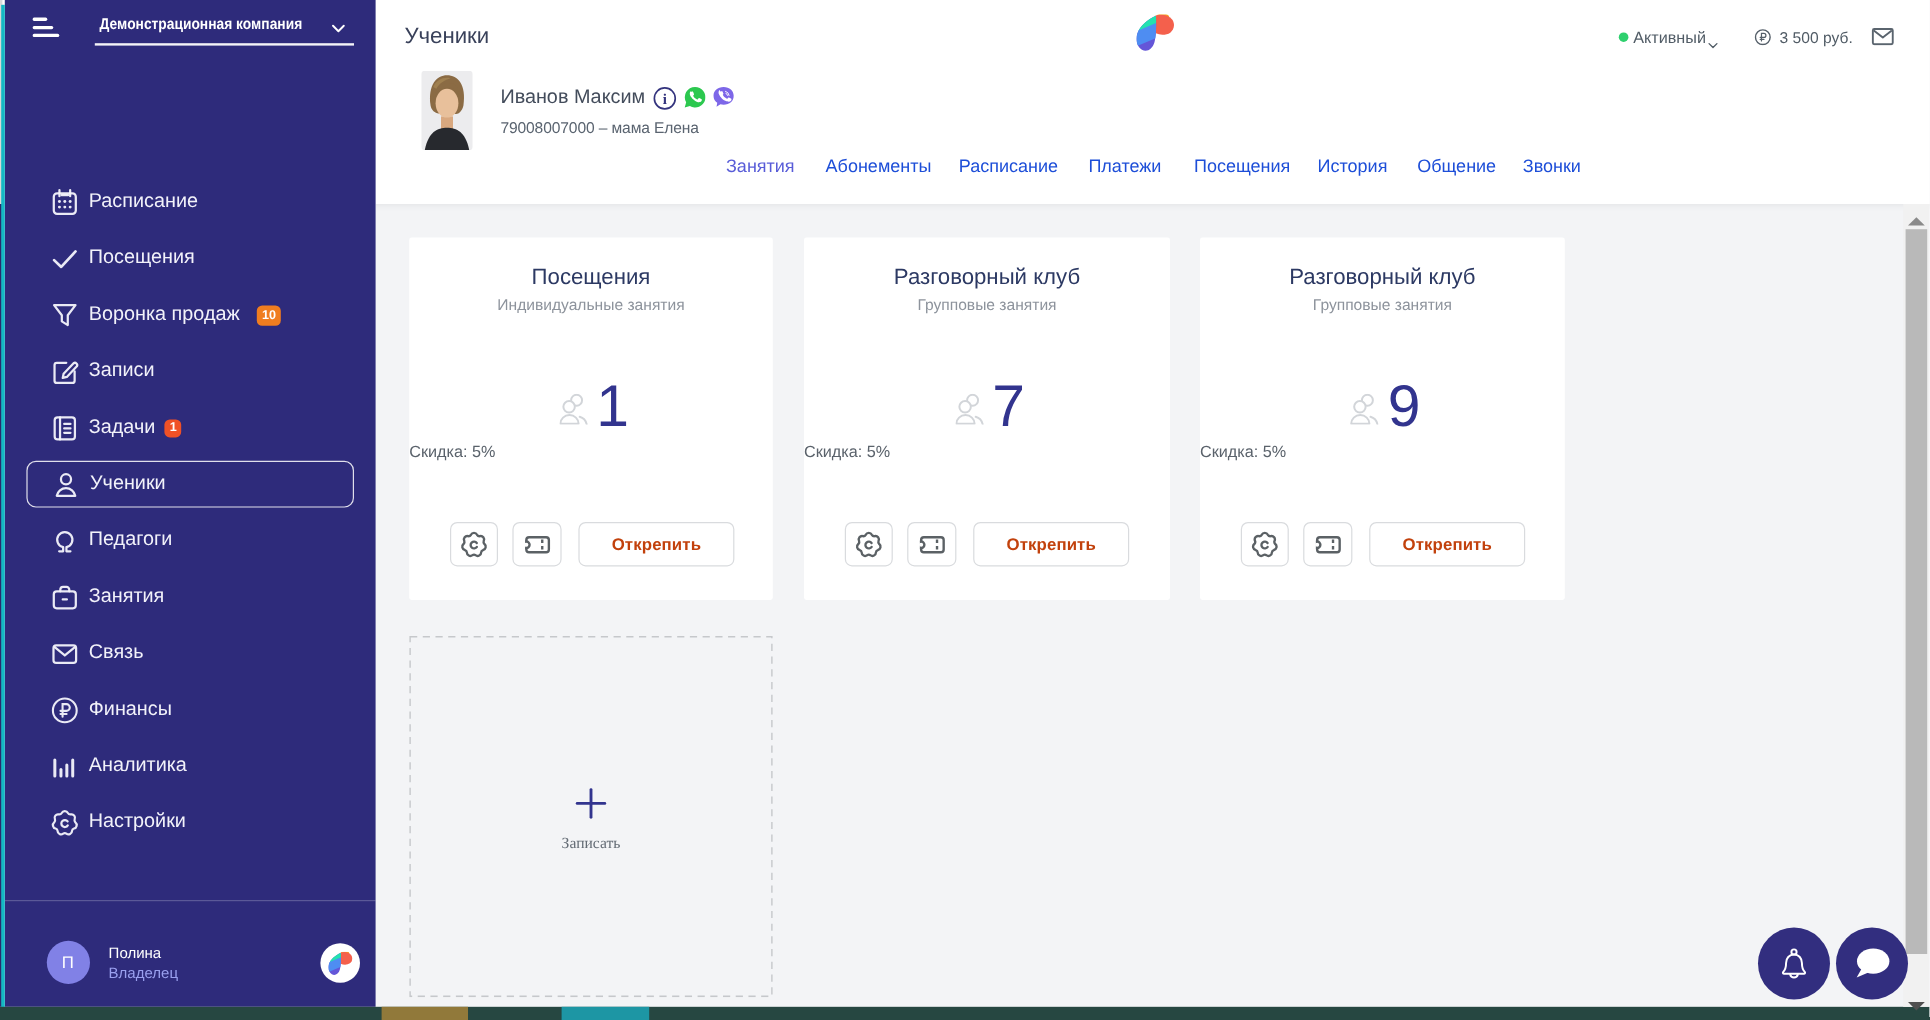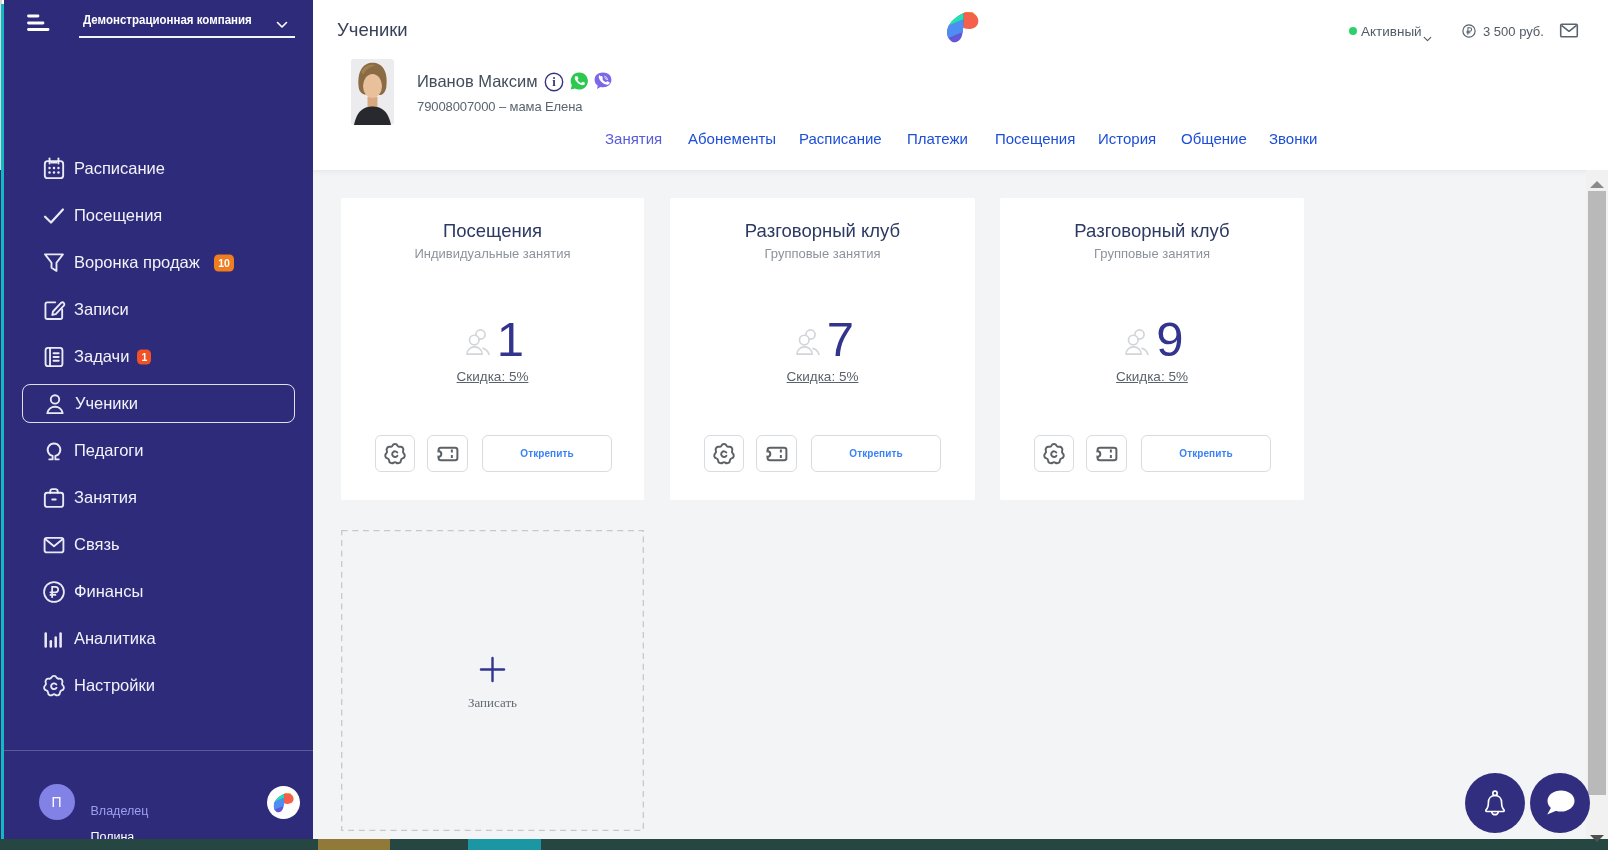--- a/index.html
+++ b/index.html
@@ -26,21 +26,21 @@
 .mitem .micon { position:absolute; left:21.8px; top:14.5px; width:20px; height:20px; }
 .mitem .micon svg { overflow:visible; }
 .mitem .mlabel { position:absolute; left:52px; top:50%; transform:translateY(-50%); font-size:16.5px; color:#f2f2fa; white-space:nowrap; }
 .mitem.sel { border:1.2px solid rgba(255,255,255,0.85); border-radius:8px; height:39px; }
 .mitem.sel .micon { top:9px; }
 .badge { display:inline-block; color:#fff; font-weight:bold; border-radius:4.5px; vertical-align:1px; }
 .badge.b10 { background:#f07d1f; font-size:10.5px; padding:2.5px 4px; margin-left:14.5px; }
 .badge.b1 { background:#f05126; font-size:10.5px; padding:1.5px 4px; margin-left:8px; }
 #side-sep { position:absolute; left:0; top:750px; width:100%; height:1px; background:rgba(255,255,255,0.22); }
 #side-avatar { position:absolute; left:35px; top:784px; width:36px; height:36px; border-radius:50%; background:#8181e6; color:#fff; font-size:14px; text-align:center; line-height:36px; }
-#side-name { position:absolute; left:87px; top:787px; font-size:12.5px; color:#fff;margin-top:43px; }
+#side-name { position:absolute; left:87px; top:787px; font-size:12.5px; color:#fff; }
 #side-role { position:absolute; left:87px; top:804px; font-size:12.5px; color:#9aa0ef;text-align:center; }
 #side-logo { position:absolute; left:263.5px; top:786px; width:33px; height:33px; border-radius:50%; background:#fff; }
 
 
 #header { left:313px; top:0; width:1295px; height:170px; background:#ffffff; }
 #page-title { position:absolute; left:24px; top:19px; font-size:18.5px; color:#39415a; }
 #center-logo { position:absolute; left:633px; top:12px; }
 #status-dot { position:absolute; left:1036px; top:26.5px; width:8px; height:8px; border-radius:50%; background:#2ed06e; }
 #status-text { position:absolute; left:1048px; top:24px; font-size:13.5px; color:#515c66; }
 #status-chev { position:absolute; left:1110px; top:28px; }
@@ -57,24 +57,24 @@
 .tab.active { color:#585cd8; }
 
 
 #content { left:313px; top:170px; width:1295px; height:669px; background:#f3f4f6; box-shadow:inset 0 6px 6px -5px rgba(0,0,0,0.07); }
 .card { position:absolute; top:28px; width:303px; height:302px; background:#fff; border-radius:2px; }
 .card .ct { position:absolute; top:22px; width:100%; text-align:center; font-size:18.5px; color:#2c3963; }
 .card .cs { position:absolute; top:48px; width:100%; text-align:center; font-size:13px; color:#8d939c; }
 .card .cnum { position:absolute; top:113px; width:100%; text-align:center; padding-left:5px; }
 .card .cnum svg { vertical-align:1px; margin-right:7px; }
 .card .cnum span { font-size:49px; color:#32348e; }
-.card .cdisc { position:absolute; top:171px; width:100%; text-align:center; font-size:13.5px; color:#5a626b;text-decoration:underline; }
+.card .cdisc { position:absolute; top:171px; width:100%; font-size:13.5px; color:#5a626b; }
 .cbtn { position:absolute; top:237px; height:37px; background:#fff; border:1px solid #d9dbde; border-radius:6px; }
 .cbtn svg { position:absolute; left:50%; top:50%; transform:translate(-50%,-50%); }
-.cbtn.txt { font-size:10px; font-weight:bold; color:#3b82f6; text-align:center; line-height:35px; letter-spacing:0.1px; }
+.cbtn.txt { font-size:14px; font-weight:bold; color:#c2410c; text-align:center; line-height:35px; letter-spacing:0.1px; }
 #dashed { position:absolute; left:28px; top:360px; width:303px; height:301px; }
 #plus { position:absolute; left:138px; top:126px; }
 #zapisat { position:absolute; top:165px; width:100%; text-align:center; font-size:13px; color:#636b74;font-family:Liberation Serif, serif; }
 .float-btn { z-index:2; position:absolute; width:60px; height:60px; border-radius:50%; background:#322e7f; }
 #fb-bell { left:1152px; top:603px; }
 #fb-chat { left:1217px; top:603px; }
 .float-btn svg { position:absolute; left:50%; top:50%; transform:translate(-50%,-50%); }
 
 
 #sbar { left:1586px; top:170px; width:22px; height:669px; background:#f1f1f1; z-index:1; }

